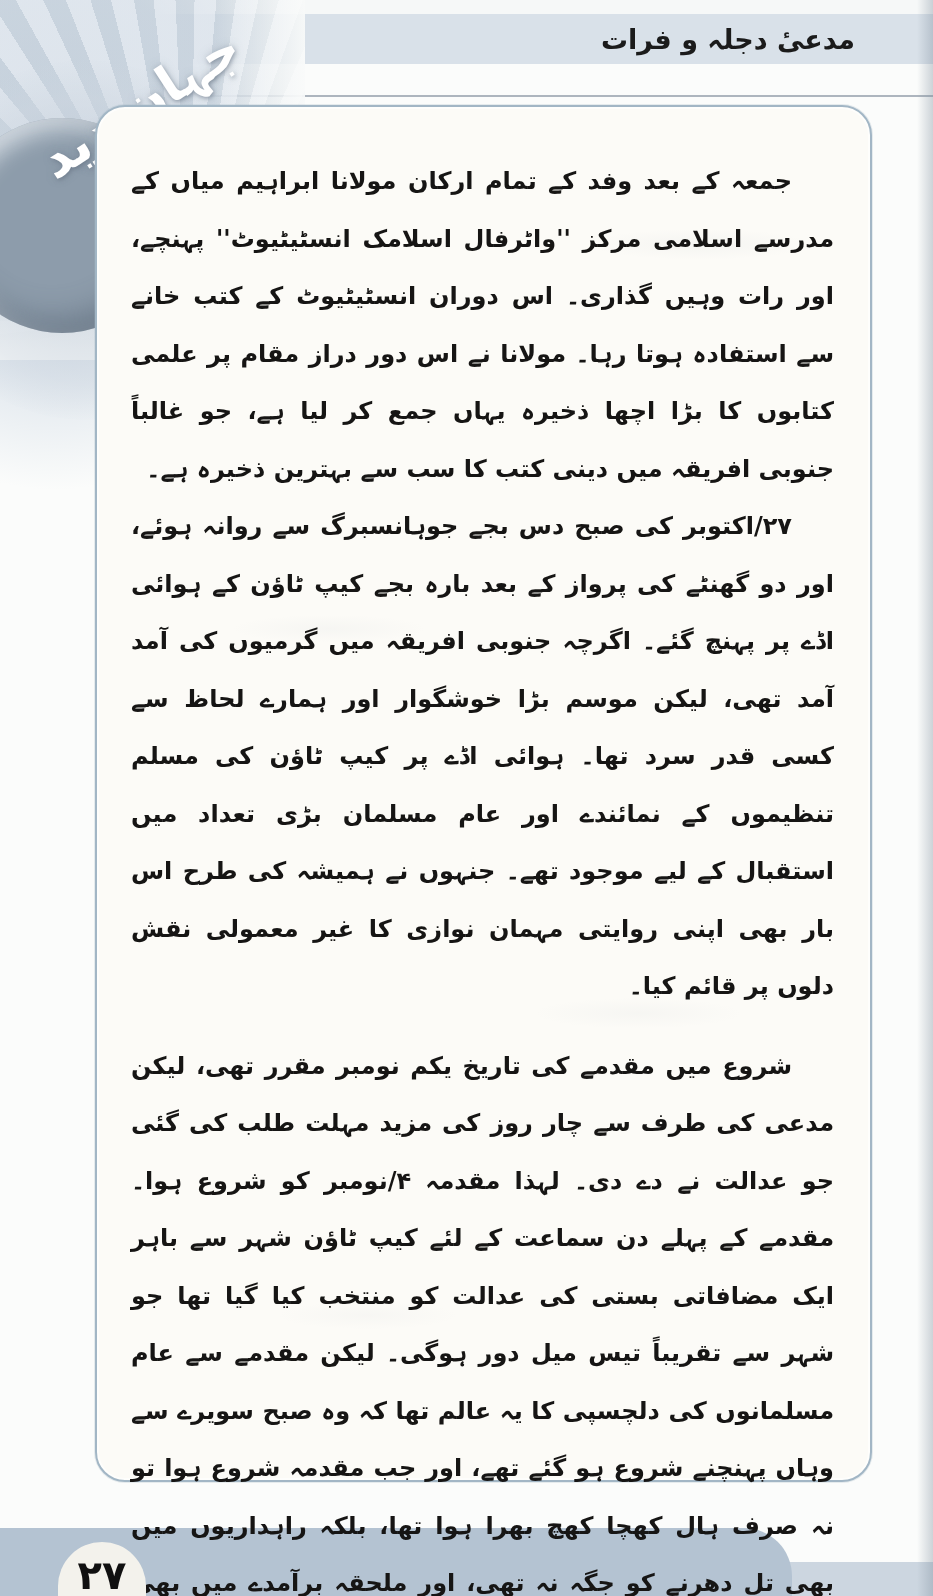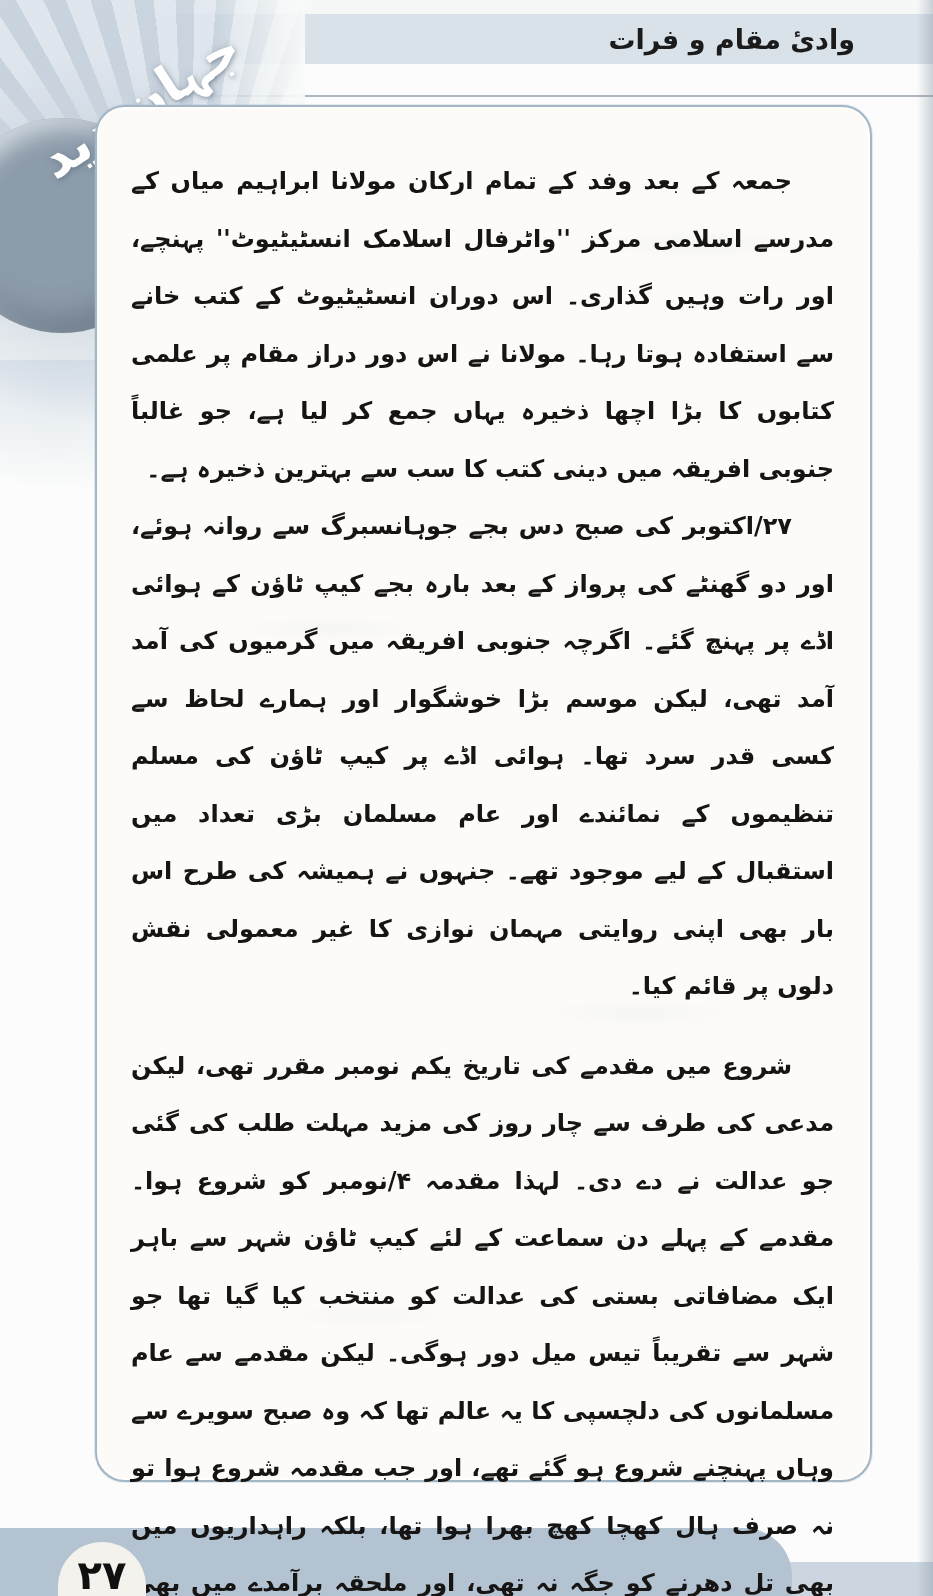--- a/index.html
+++ b/index.html
@@ -91,21 +91,21 @@
   .top-strip{position:absolute;left:0;top:0;width:100%;height:14px;background:#f6f8f8;z-index:1;}
 </style>
 </head>
 <body>
 
 <div class="page">
 
   <div class="top-strip"></div>
 
   <div class="header-band">
-    <div class="header-title">وادیٔ مقام و فرات</div>
+    <div class="header-title">مدعیٔ دجلہ و فرات</div>
   </div>
   <div class="header-rule"></div>
 
   <div class="logo-art">
     <div class="logo-bg"></div>
     <div class="rays"></div>
     <div class="rays-fade"></div>
     <div class="globe-glow"></div>
     <div class="globe"></div>
     <div class="logo-text">جہانِ دید</div>

